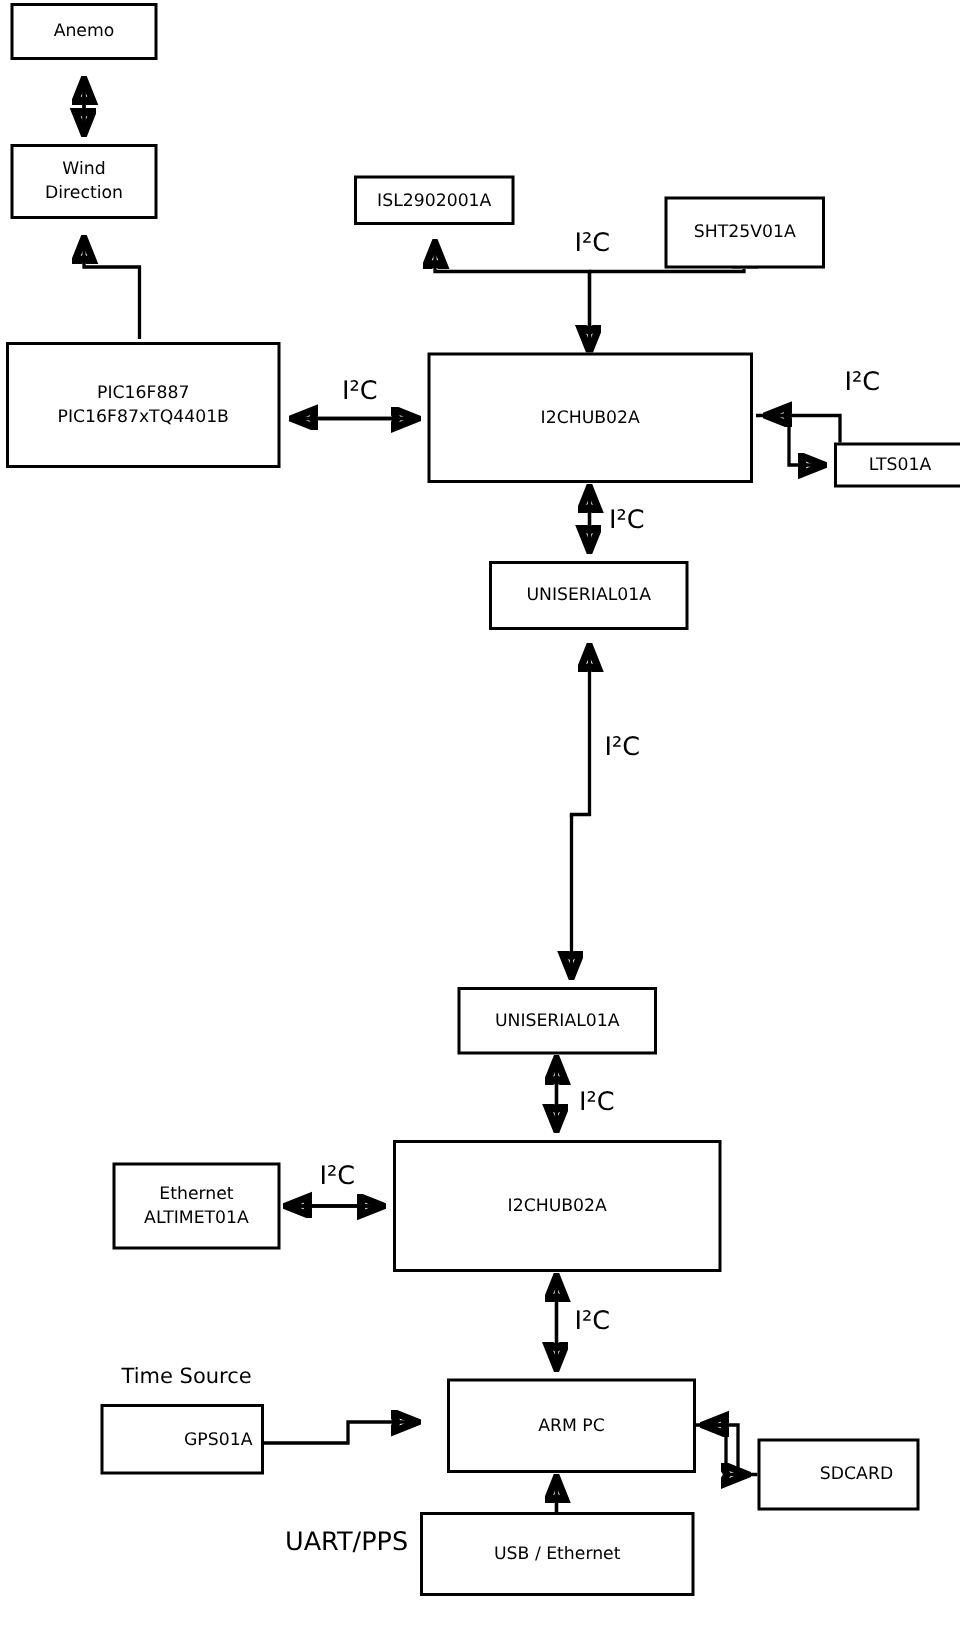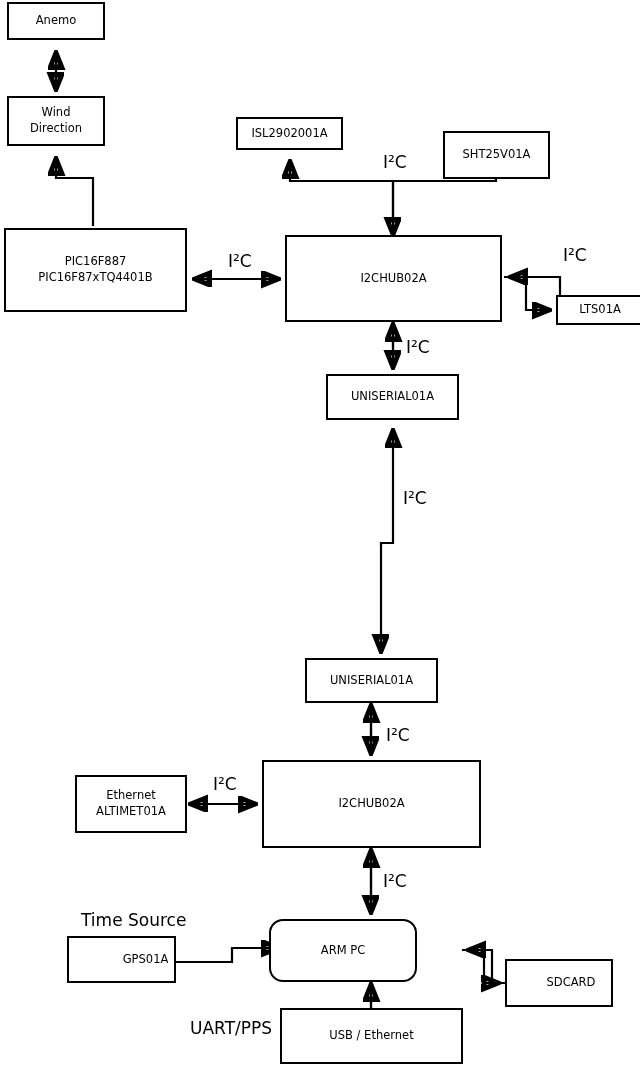--- a/index.html
+++ b/index.html
@@ -32,21 +32,21 @@
   .node .lines { white-space: pre-line; }
   .edge-label {
     position: absolute;
     font-size: 17px;
     color: #000000;
     white-space: nowrap;
     z-index: 4;
   }
   .free-label {
     position: absolute;
-    font-size: 17px;
+    font-size: 14px;
     color: #000000;
     white-space: nowrap;
     z-index: 4;
   }
   svg#wires {
     position: absolute;
     left: 0; top: 0;
     width: 640px;
     height: 1089px;
     z-index: 1;
@@ -149,21 +149,21 @@
 
   <div class="node" style="left:75px; top:775px; width:112px; height:58px;">
     <span class="lines">Ethernet
 ALTIMET01A</span>
   </div>
 
   <div class="node" style="left:67px; top:936px; width:109px; height:47px;padding-left:48px;">
     <span class="lines">GPS01A</span>
   </div>
 
-  <div class="node" style="left:269px; top:919px; width:148px; height:63px;border-radius:14px;">
+  <div class="node" style="left:298px; top:919px; width:166px; height:63px;">
     <span class="lines">ARM PC</span>
   </div>
 
   <div class="node" style="left:505px; top:959px; width:108px; height:48px;padding-left:24px;">
     <span class="lines">SDCARD</span>
   </div>
 
   <div class="node" style="left:280px; top:1008px; width:183px; height:56px;align-items:center;">
     <span class="lines">USB / Ethernet</span>
   </div>

